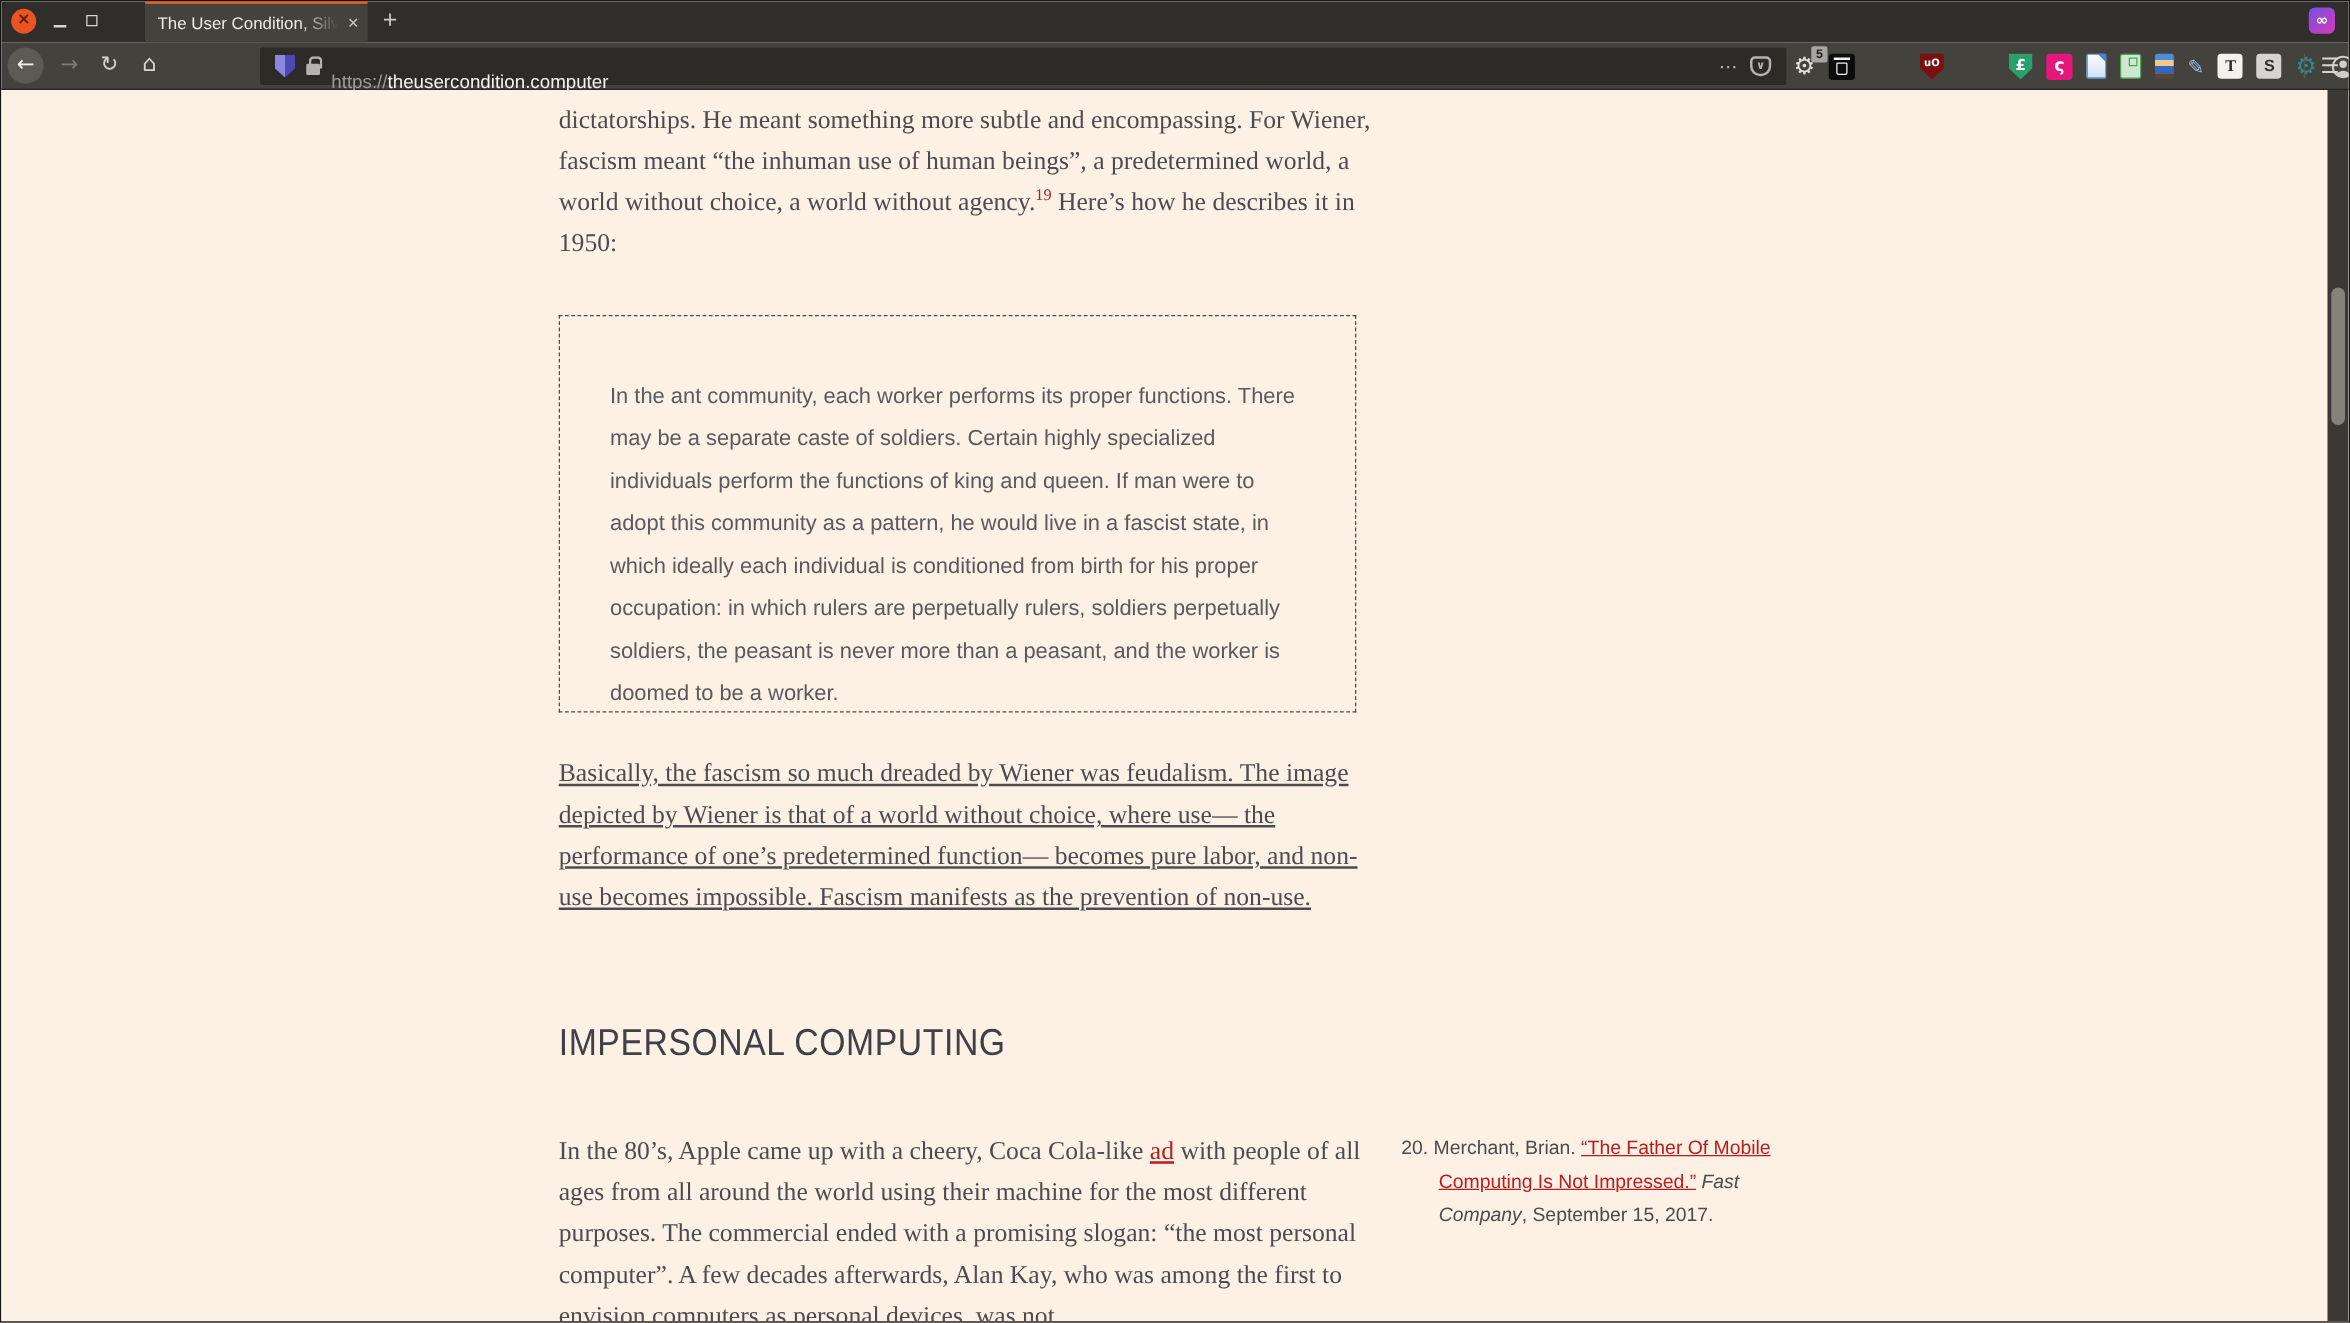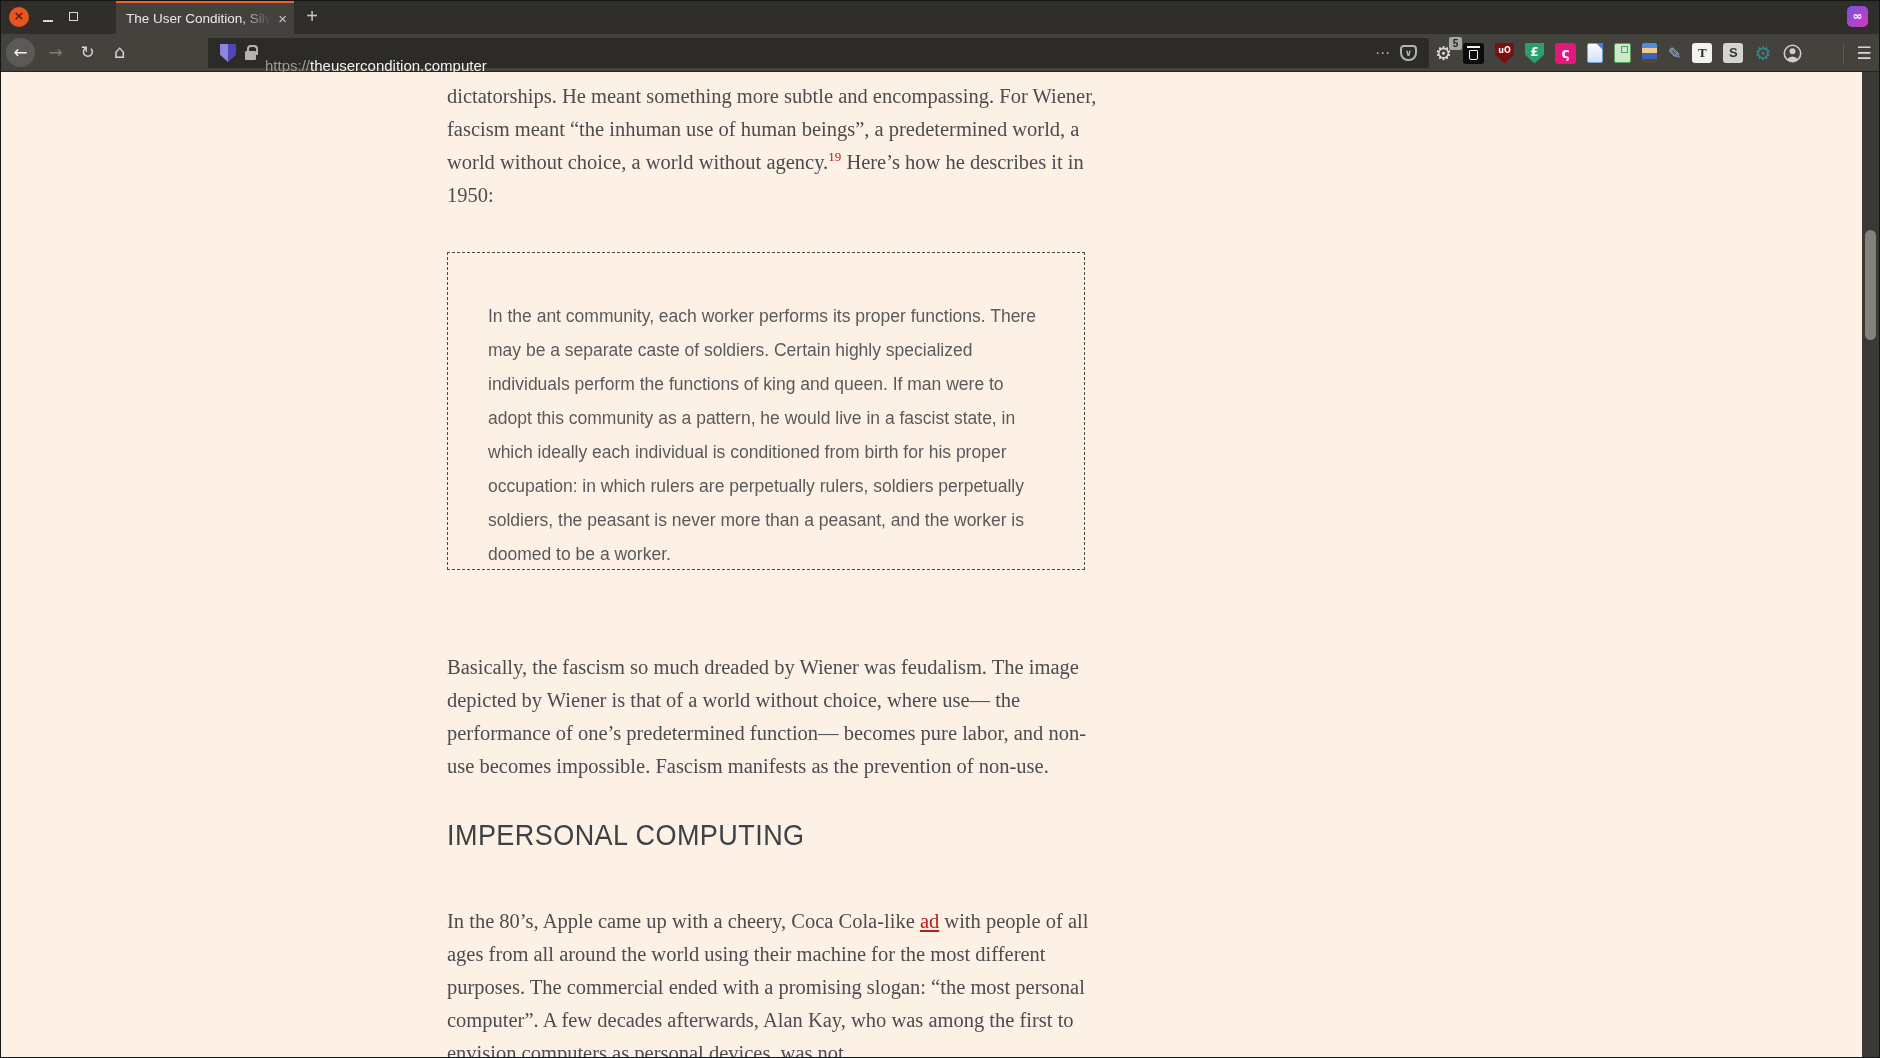--- a/index.html
+++ b/index.html
@@ -49,21 +49,21 @@
           color:#b5b3af;font:bold 9px/12px "DejaVu Sans",sans-serif;text-align:center;}
   
   .ext{position:absolute;left:1434px;top:0;height:38px;display:flex;align-items:center;gap:11px;}
   .glyph{font-family:"DejaVu Sans",sans-serif;}
   .ic-gear{font-size:19px;color:#e2e0dc;}
   .ic-trash{width:21px;height:21px;background:#0c0c0c;border-radius:3px;display:flex;
             align-items:center;justify-content:center;}
   .can{width:9px;height:10px;border:1.5px solid #f2f2f2;border-radius:1px 1px 2px 2px;position:relative;margin-top:3px;}
   .can:before{content:"";position:absolute;top:-5px;left:-3.5px;width:13px;height:2px;background:#f2f2f2;}
   .shield{width:19px;height:21px;clip-path:polygon(0 0,100% 0,100% 58%,50% 100%,0 58%);
-          color:#fff;text-align:center;position:relative;}
+          color:#fff;text-align:center;position:relative;margin-left:41px;}
   .ic-ublock{background:#7a1010;font:bold 8px/16px "DejaVu Sans",sans-serif;}
   .badge{position:absolute;top:3px;margin-left:14px;min-width:13px;height:13px;background:#a8a6a2;
          color:#1e1e1e;font:bold 10px/13px "Liberation Sans",sans-serif;text-align:center;border-radius:2px;padding:0 2px;}
   .ic-greenshield{background:#2aa06b;font:bold 12px/18px "DejaVu Sans",sans-serif;}
   .ic-pink{width:21px;height:21px;background:#e5177b;border-radius:3px;color:#fff;
            font:bold 14px/20px "DejaVu Sans",sans-serif;text-align:center;}
   .ic-doc{width:16px;height:20px;background:linear-gradient(#fdfdfd,#cfe0f6);
           border:1px solid #7aa3d8;border-radius:2px;position:relative;}
   .ic-doc:before{content:"";position:absolute;top:-1px;right:-1px;border-style:solid;
           border-width:0 7px 7px 0;border-color:transparent #4a7fd4 transparent transparent;}
@@ -78,21 +78,21 @@
         font:bold 13px/20px "Liberation Sans",sans-serif;text-align:center;}
   .ic-tealgear{font-size:19px;color:#2f8a8d;}
   .sep{position:absolute;left:1842px;top:9px;width:1px;height:20px;background:#5b5954;}
   .menu-btn{position:absolute;left:1850px;top:5px;width:26px;height:28px;color:#d7d5d1;
         font-size:17px;line-height:28px;text-align:center;font-family:"DejaVu Sans",sans-serif;}
   
   .content{position:absolute;top:71px;left:0;right:0;bottom:0;background:#fdf0e4;overflow:hidden;}
   .article{position:absolute;left:446px;top:0;width:655px;}
   .serif{position:absolute;left:0;width:655px;margin:0;font-family:"Liberation Serif",serif;
          font-size:20.5px;line-height:33px;color:#4c4c50;}
-  .p1{top:8px;} .p2{top:579px;} .p3{top:833px;}
+  .p1{top:8px;} .p2{top:531px;text-decoration:underline;} .p3{top:833px;}
   .quote{position:absolute;left:0;top:180px;width:638px;height:318px;border:1px dashed #4a4a48;
          padding:46px 40px 0 40px;}
   .quote p{margin:0;font-size:17.5px;line-height:34px;color:#5a5a5c;}
   .heading{position:absolute;left:0;top:746px;margin:0;font-size:30px;font-weight:500;
          color:#3e4146;letter-spacing:.5px;transform:scaleX(.9);transform-origin:0 50%;white-space:nowrap;}
   a{color:#b91c1c;text-decoration:underline;cursor:pointer;}
   sup.fnref{font-size:13px;line-height:0;} sup.fnref a{text-decoration:none;}
   .sidenote{position:absolute;left:1120px;top:833px;width:318px;font-size:15.5px;
          line-height:27px;color:#4b4b4d;padding-left:30px;text-indent:-30px;}
   .sidenote em{font-style:italic;}
@@ -173,19 +173,20 @@
         <p>In the ant community, each worker performs its proper functions. There may be a separate caste of soldiers. Certain highly specialized individuals perform the functions of king and queen. If man were to adopt this community as a pattern, he would live in a fascist state, in which ideally each individual is conditioned from birth for his proper occupation: in which rulers are perpetually rulers, soldiers perpetually soldiers, the peasant is never more than a peasant, and the worker is doomed to be a worker.</p>
       </div>
 
       <p class="serif p2">Basically, the fascism so much dreaded by Wiener was feudalism. The image depicted by Wiener is that of a world without choice, where use— the performance of one’s predetermined function— becomes pure labor, and non-use becomes impossible. Fascism manifests as the prevention of non-use.</p>
 
       <h2 class="heading">IMPERSONAL COMPUTING</h2>
 
       <p class="serif p3"><span>In the 80’s, Apple came up with a cheery, Coca Cola-like </span><a>ad</a><span> with people of all ages from all around the world using their machine for the most different purposes. The commercial ended with a promising slogan: “the most personal computer”. A few decades afterwards, Alan Kay, who was among the first to envision computers as personal devices, was not</span></p>
     </div>
 
+    <aside class="sidenote"><span class="fn-num">20.</span><span> Merchant, Brian. </span><a>“The Father Of Mobile Computing Is Not Impressed.”</a><em> Fast Company</em><span>, September 15, 2017.</span></aside>
 
     <div class="scrollbar">
       <div class="thumb"></div>
     </div>
   </div>
 
 </div>
 
 </body></html>

